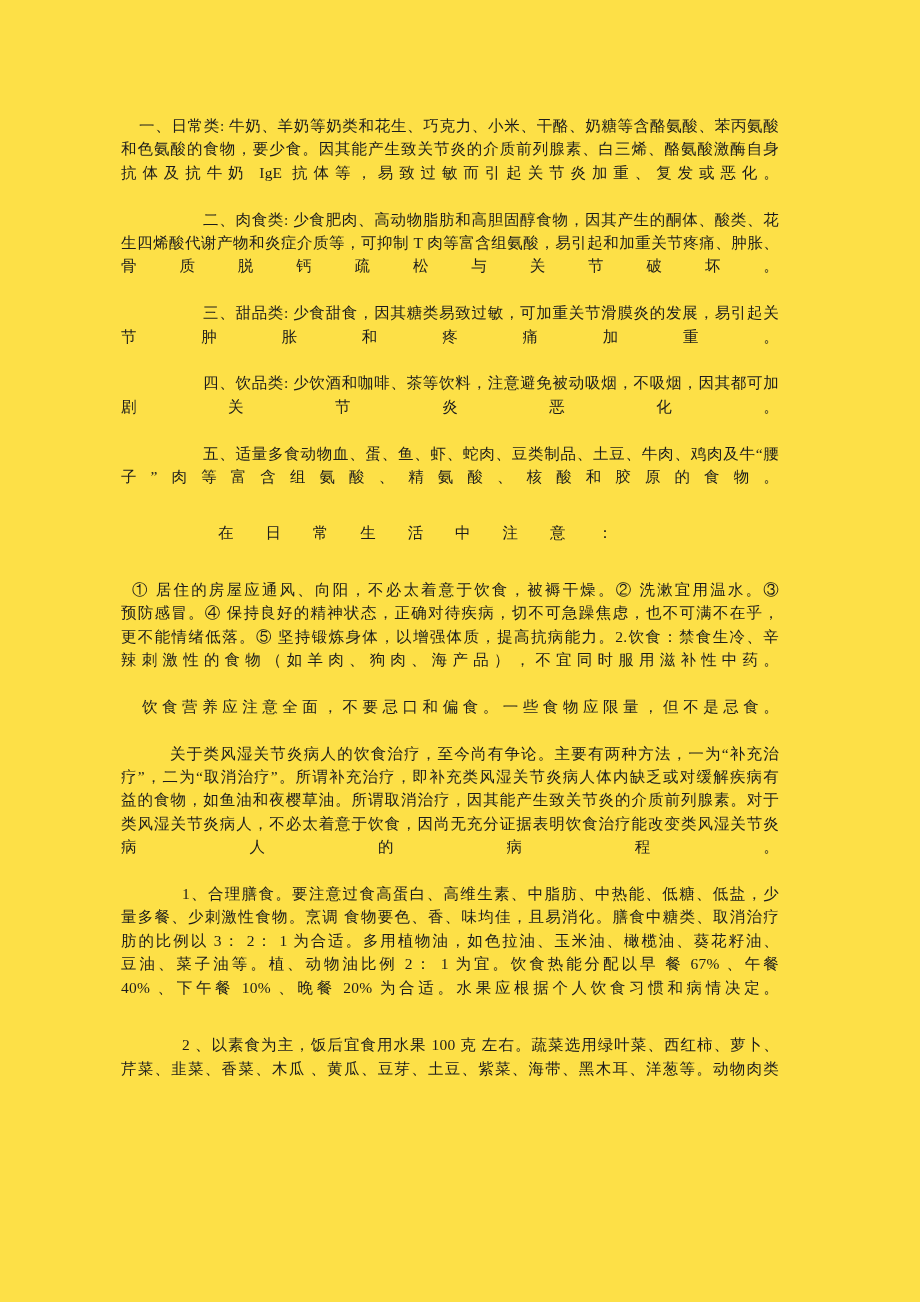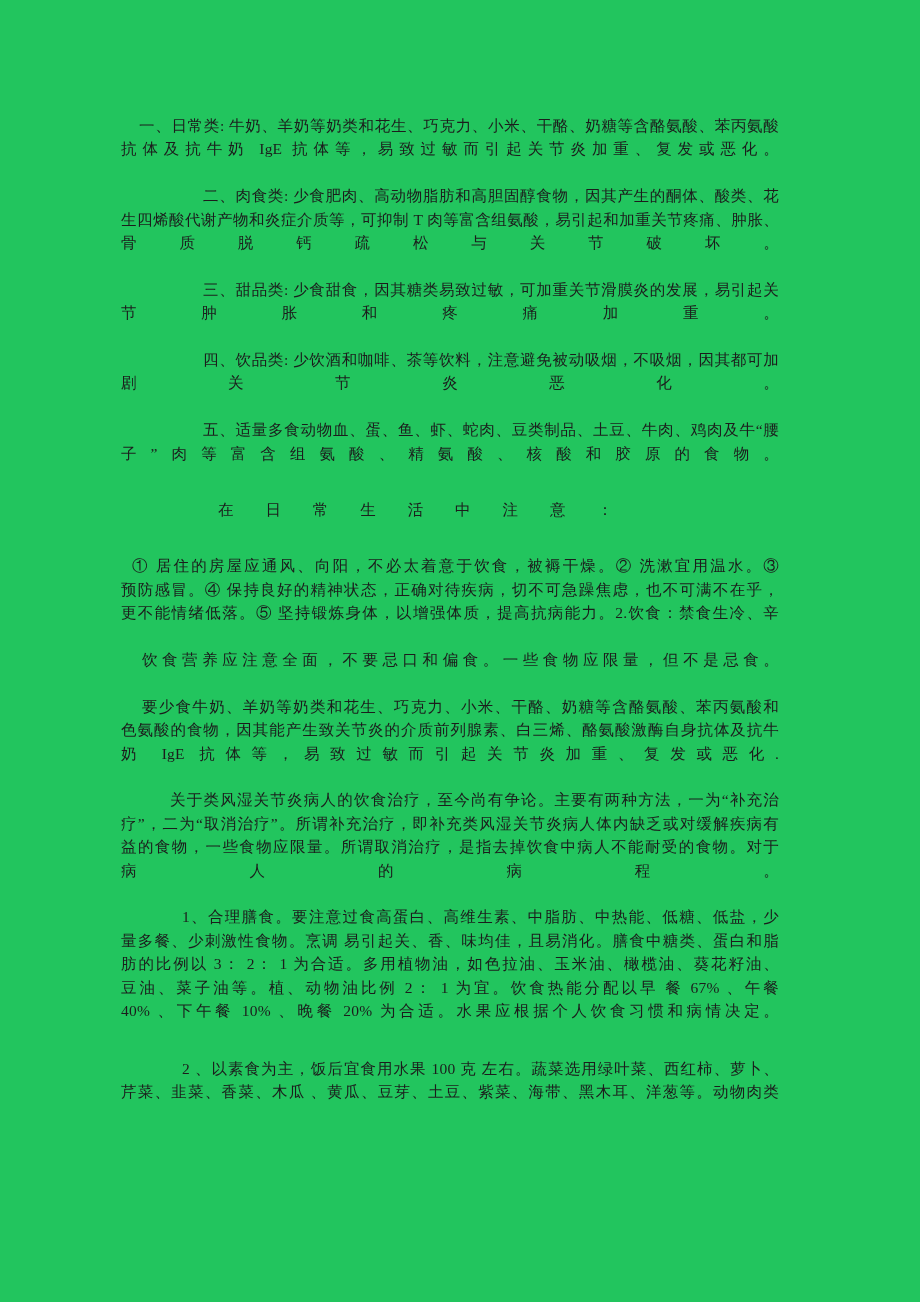--- a/index.html
+++ b/index.html
@@ -9,21 +9,21 @@
   }
   body {
     width: 920px;
     height: 1302px;
     overflow: hidden;
   }
   .page {
     position: relative;
     width: 920px;
     height: 1302px;
-    background: #22c55e;
+    background: #fde047;
     box-sizing: border-box;
     padding: 114px 121px 0 121px;
     font-family: "Liberation Serif", "DejaVu Serif", serif;
     font-size: 15.5px;
     line-height: 23.4px;
     color: #1c1c1c;
   }
   .para {
     margin: 0 0 23.4px 0;
     width: 658px;
@@ -40,20 +40,21 @@
     overflow: hidden;
   }
 </style>
 </head>
 <body>
 
 <div class="page">
   <div id="document-content" style="color: rgb(28, 28, 28);">
       <div class="para">
         <div class="line" style="padding-left: 18px;">一、日常类: 牛奶、羊奶等奶类和花生、巧克力、小米、干酪、奶糖等含酪氨酸、苯丙氨酸</div>
+        <div class="line">和色氨酸的食物，要少食。因其能产生致关节炎的介质前列腺素、白三烯、酪氨酸激酶自身</div>
         <div class="line">抗体及抗牛奶 IgE 抗体等，易致过敏而引起关节炎加重、复发或恶化。</div>
       </div>
       <div class="para">
         <div class="line" style="padding-left: 82px;">二、肉食类: 少食肥肉、高动物脂肪和高胆固醇食物，因其产生的酮体、酸类、花</div>
         <div class="line">生四烯酸代谢产物和炎症介质等，可抑制 T 肉等富含组氨酸，易引起和加重关节疼痛、肿胀、</div>
         <div class="line">骨质脱钙疏松与关节破坏。</div>
       </div>
       <div class="para">
         <div class="line" style="padding-left: 82px;">三、甜品类: 少食甜食，因其糖类易致过敏，可加重关节滑膜炎的发展，易引起关</div>
         <div class="line">节肿胀和疼痛加重。</div>
@@ -66,38 +67,35 @@
         <div class="line" style="padding-left: 82px;">五、适量多食动物血、蛋、鱼、虾、蛇肉、豆类制品、土豆、牛肉、鸡肉及牛“腰</div>
         <div class="line">子”肉等富含组氨酸、精氨酸、核酸和胶原的食物。</div>
       </div>
       <div class="para inset" style="margin-left: 97px; width: 395px;">
         <div class="line">在日常生活中注意：</div>
       </div>
       <div class="para">
         <div class="line" style="padding-left: 11px;">① 居住的房屋应通风、向阳，不必太着意于饮食，被褥干燥。② 洗漱宜用温水。③</div>
         <div class="line">预防感冒。④ 保持良好的精神状态，正确对待疾病，切不可急躁焦虑，也不可满不在乎，</div>
         <div class="line">更不能情绪低落。⑤ 坚持锻炼身体，以增强体质，提高抗病能力。2.饮食：禁食生冷、辛</div>
+        <div class="line">辣刺激性的食物（如羊肉、狗肉、海产品），不宜同时服用滋补性中药。</div>
       </div>
       <div class="para">
         <div class="line" style="padding-left: 21px;">饮食营养应注意全面，不要忌口和偏食。一些食物应限量，但不是忌食。</div>
       </div>
       <div class="para">
-        <div class="line" style="padding-left: 21px;">要少食牛奶、羊奶等奶类和花生、巧克力、小米、干酪、奶糖等含酪氨酸、苯丙氨酸和</div>
-        <div class="line">色氨酸的食物，因其能产生致关节炎的介质前列腺素、白三烯、酪氨酸激酶自身抗体及抗牛</div>
-        <div class="line">奶 IgE 抗体等，易致过敏而引起关节炎加重、复发或恶化.</div>
-      </div>
-      <div class="para">
         <div class="line" style="padding-left: 49px;">关于类风湿关节炎病人的饮食治疗，至今尚有争论。主要有两种方法，一为“补充治</div>
         <div class="line">疗”，二为“取消治疗”。所谓补充治疗，即补充类风湿关节炎病人体内缺乏或对缓解疾病有</div>
-        <div class="line">益的食物，一些食物应限量。所谓取消治疗，是指去掉饮食中病人不能耐受的食物。对于</div>
+        <div class="line">益的食物，如鱼油和夜樱草油。所谓取消治疗，因其能产生致关节炎的介质前列腺素。对于</div>
+        <div class="line">类风湿关节炎病人，不必太着意于饮食，因尚无充分证据表明饮食治疗能改变类风湿关节炎</div>
         <div class="line">病人的病程。</div>
       </div>
       <div class="para">
         <div class="line" style="padding-left: 61px;">1、合理膳食。要注意过食高蛋白、高维生素、中脂肪、中热能、低糖、低盐，少</div>
-        <div class="line">量多餐、少刺激性食物。烹调 易引起关、香、味均佳，且易消化。膳食中糖类、蛋白和脂</div>
+        <div class="line">量多餐、少刺激性食物。烹调 食物要色、香、味均佳，且易消化。膳食中糖类、取消治疗</div>
         <div class="line">肪的比例以 3： 2： 1 为合适。多用植物油，如色拉油、玉米油、橄榄油、葵花籽油、</div>
         <div class="line">豆油、菜子油等。植、动物油比例 2： 1 为宜。饮食热能分配以早 餐 67% 、午餐</div>
         <div class="line">40% 、下午餐 10% 、晚餐 20% 为合适。水果应根据个人饮食习惯和病情决定。</div>
       </div>
       <div class="para" style="margin-top: 34px;">
         <div class="line" style="padding-left: 61px;">2 、以素食为主，饭后宜食用水果 100 克 左右。蔬菜选用绿叶菜、西红柿、萝卜、</div>
         <div class="line">芹菜、韭菜、香菜、木瓜 、黄瓜、豆芽、土豆、紫菜、海带、黑木耳、洋葱等。动物肉类</div>
       </div>
     </div>
 </div>

